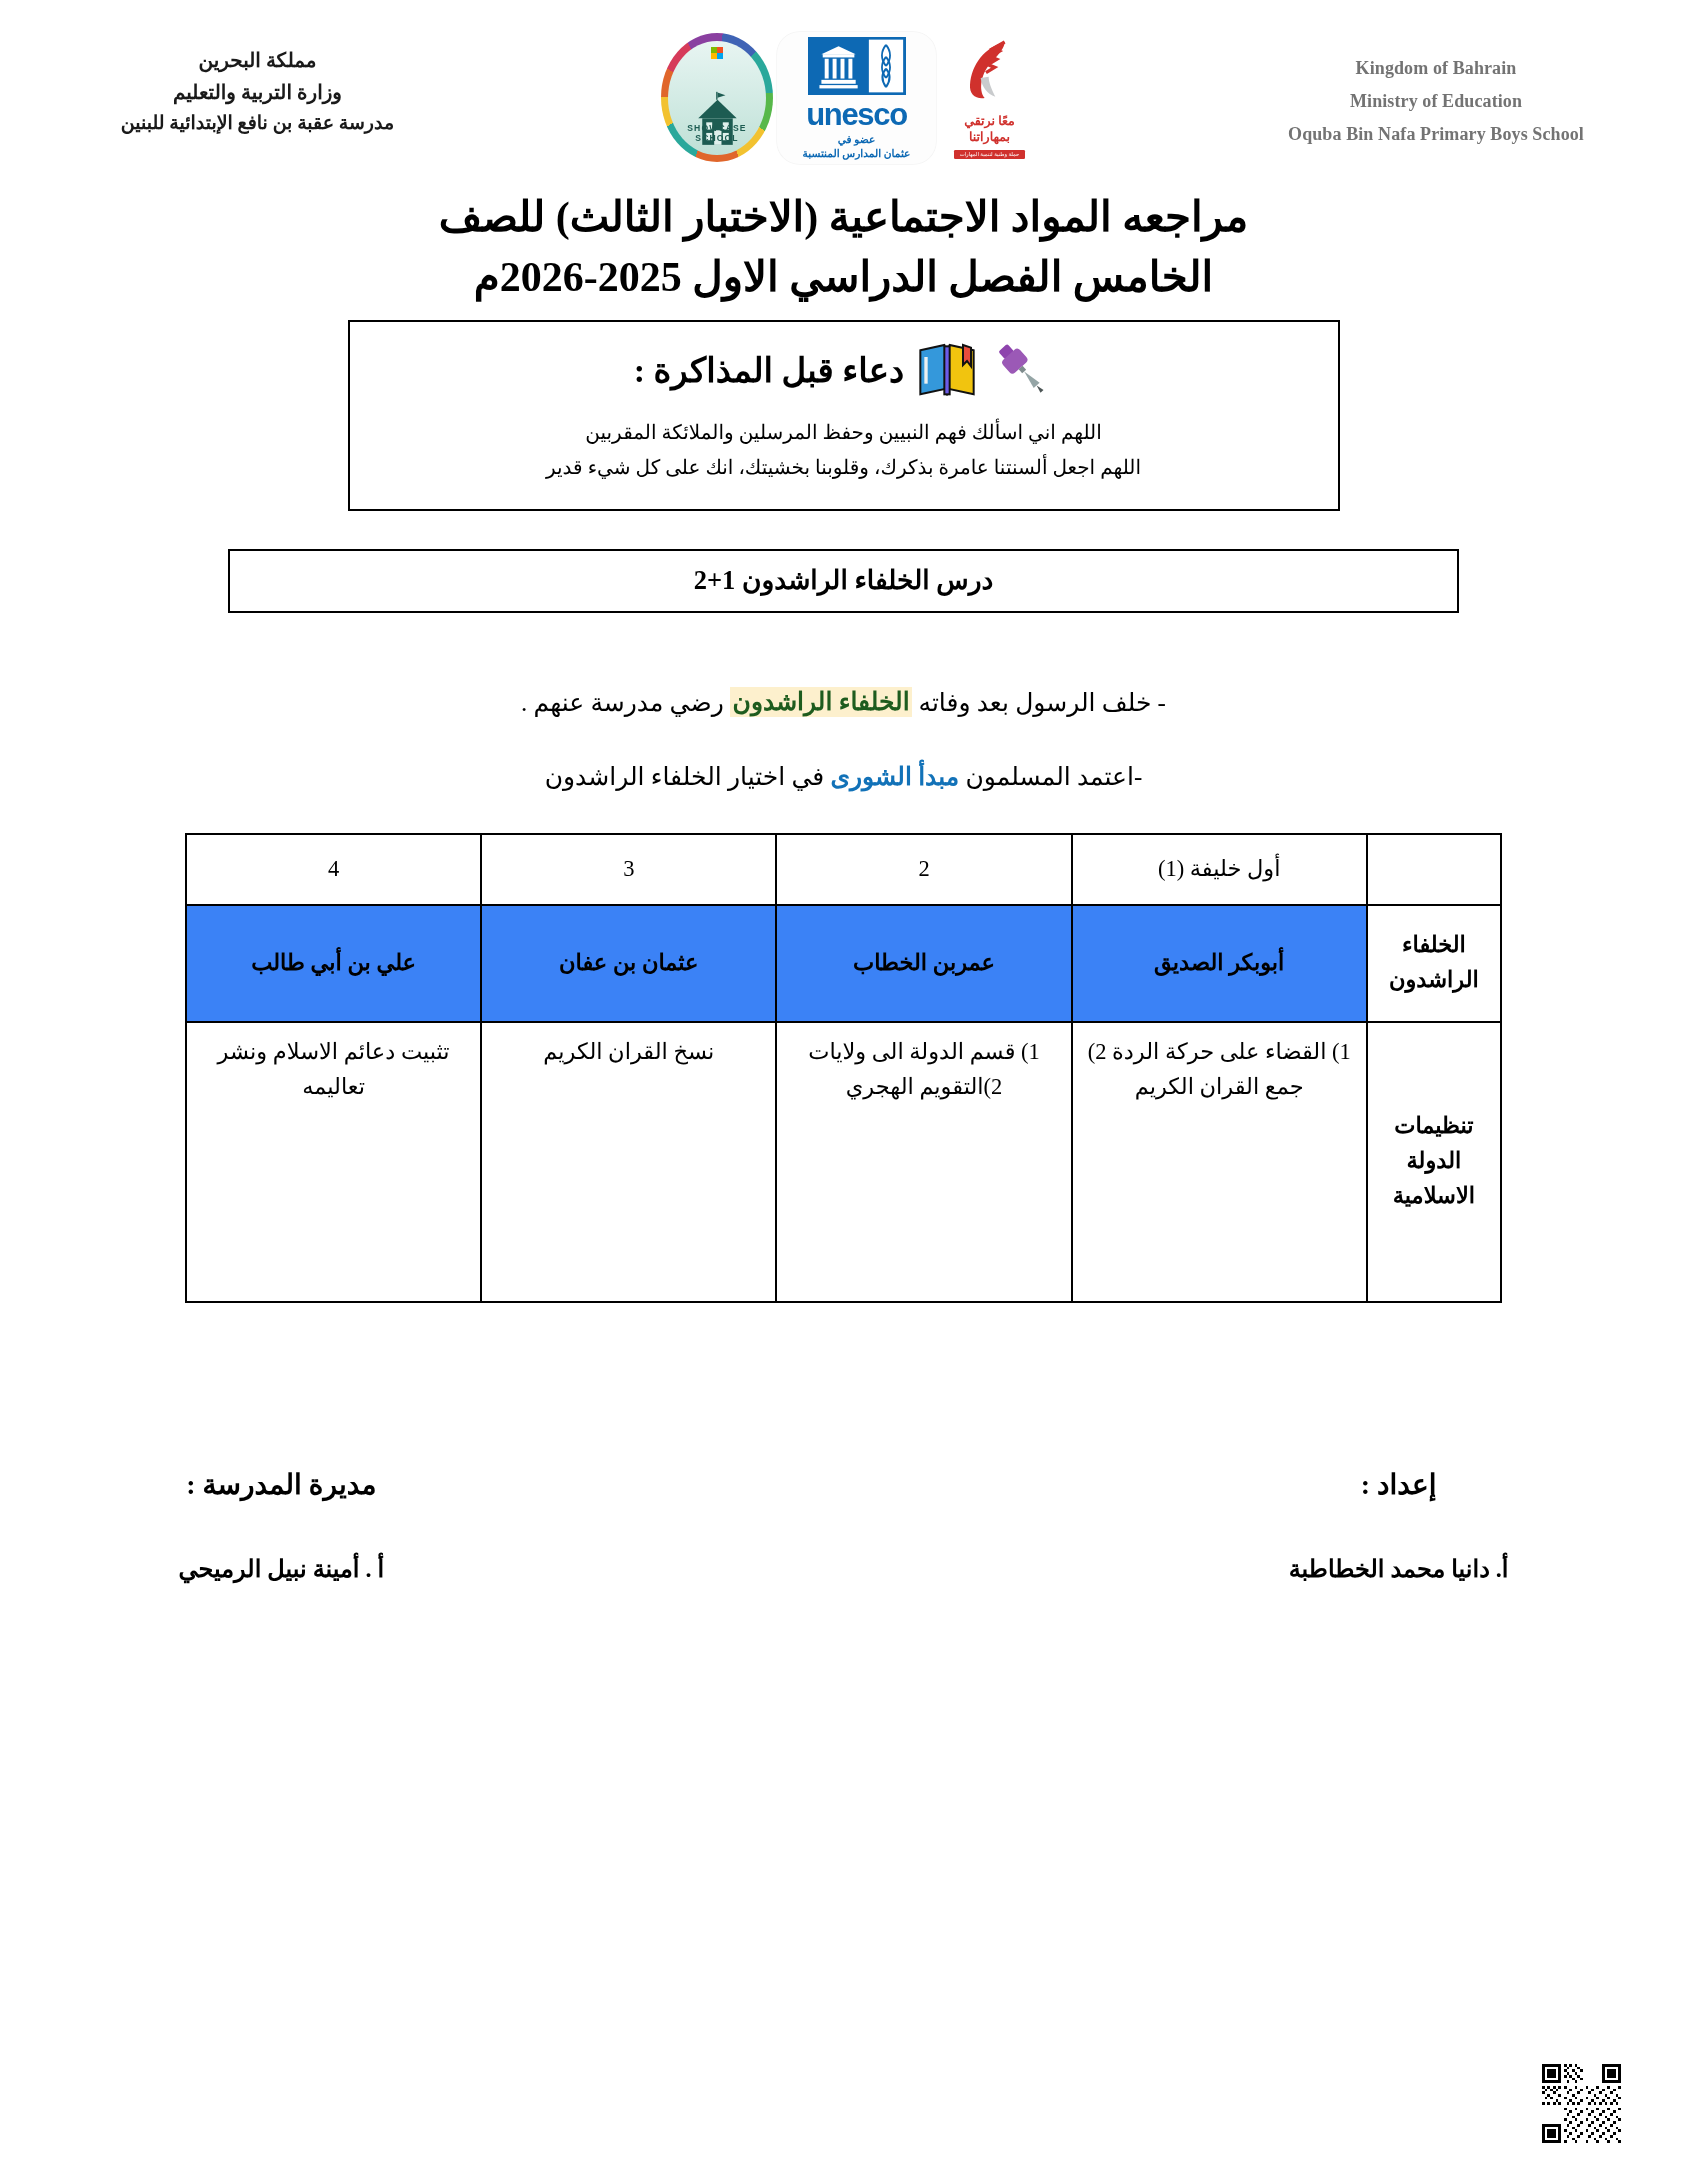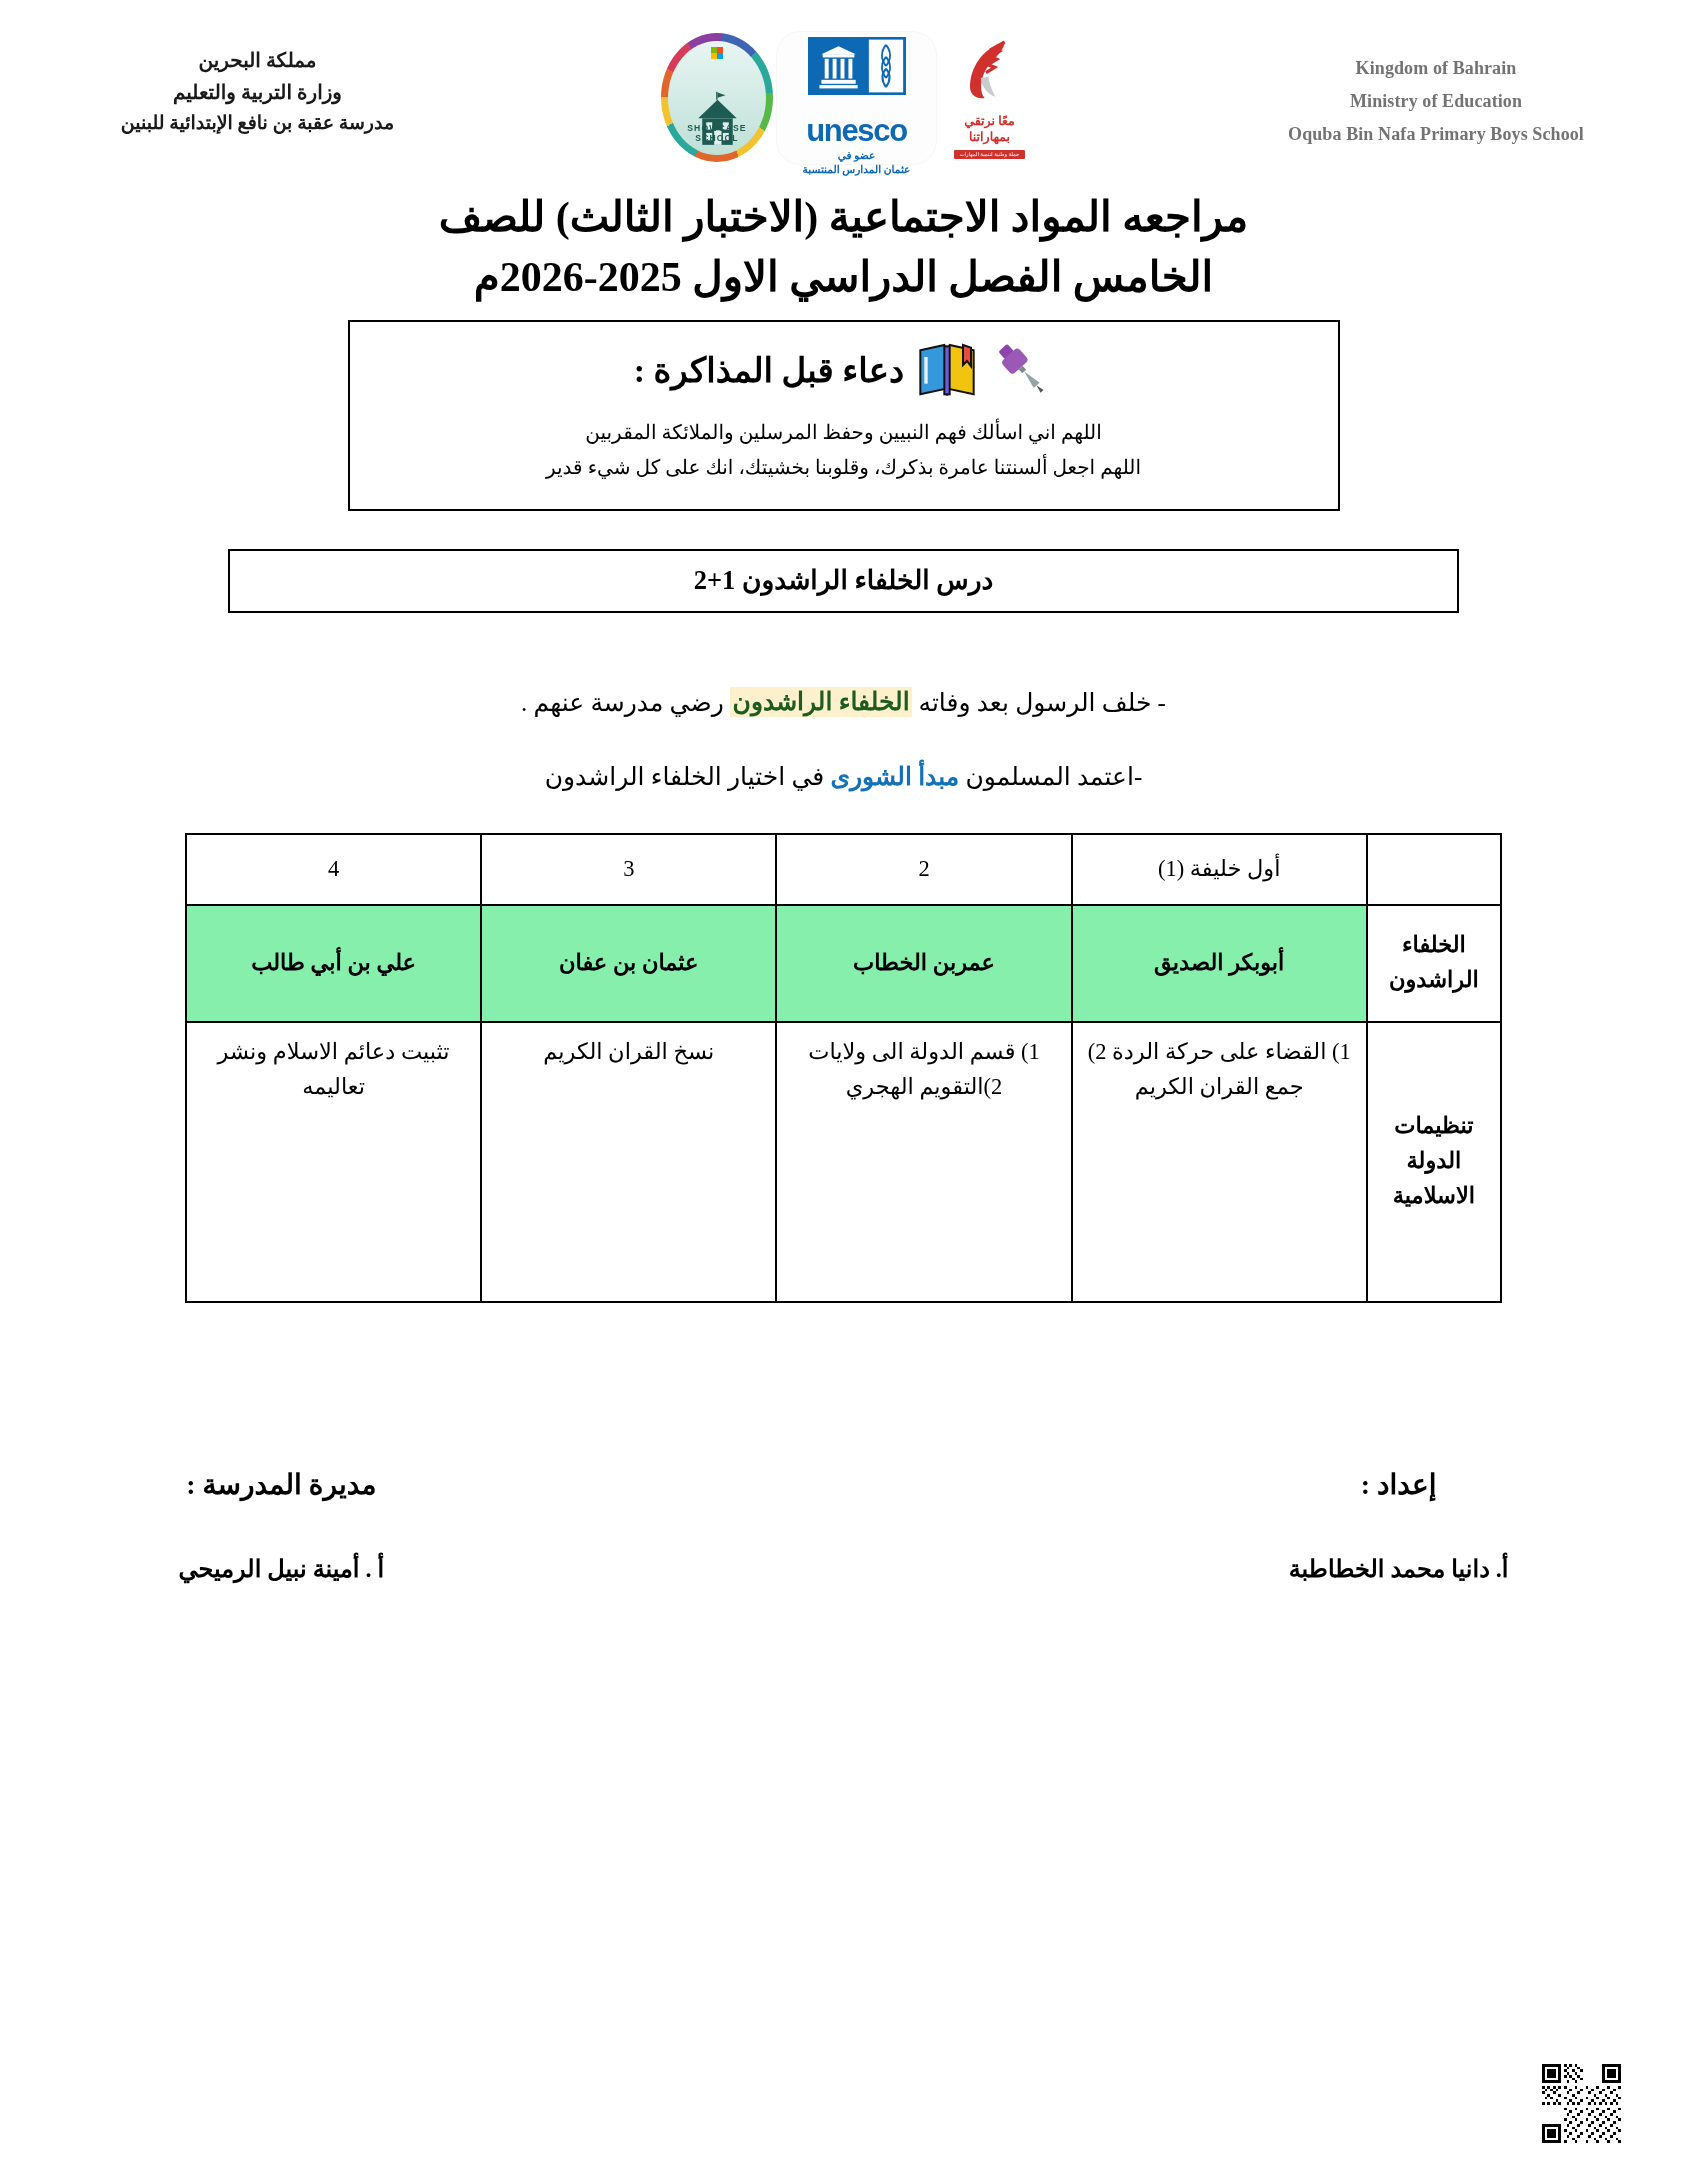--- a/index.html
+++ b/index.html
@@ -115,21 +115,21 @@
     width: 159px; height: 132px;
     background: #fdfdfd;
     border-radius: 22.5px;
     display:flex; flex-direction:column; align-items:center; justify-content:flex-start;
     padding-top: 5.3px; box-sizing:border-box;
     box-shadow: 0 0 0 0.7px #f4f4f4;
   }
   .unesco-emblem { width: 98px; height: 58px; background:#0d69b4; display:flex; position:relative; }
   .unesco-word {
     font-family:"Liberation Sans", sans-serif; font-weight:bold; font-size: 31px;
-    color:#0d69b4; letter-spacing:-1.3px; line-height:1; margin-top: 20px;
+    color:#0d69b4; letter-spacing:-1.3px; line-height:1; margin-top: 4px;
   }
   .unesco-sub {
     direction: rtl; text-align:center; color:#0d69b4;
     font-family:"Liberation Serif", serif; font-size:10.6px; line-height:1.35; margin-top: 3px;
     font-weight: bold;
   }
 
   
   .badge-campaign {
     width: 99px; height: 122px; position: relative;
@@ -261,21 +261,21 @@
     color: #000;
   }
   td.col-label {
     width: 119px;
     color: #c15019;
     font-weight: bold;
     font-size: 22.5px;
   }
   td.num-cell { height: 53px; font-size: 24px; }
   tr.row-names td.name-cell {
-    background: #86efac;
+    background: #3b82f6;
     font-weight: bold;
     height: 99px;
   }
   tr.row-org td.org-cell {
     height: 258px;
     vertical-align: top;
     padding-top: 12px;
   }
   td.blank-cell { background:#fff; }
 

